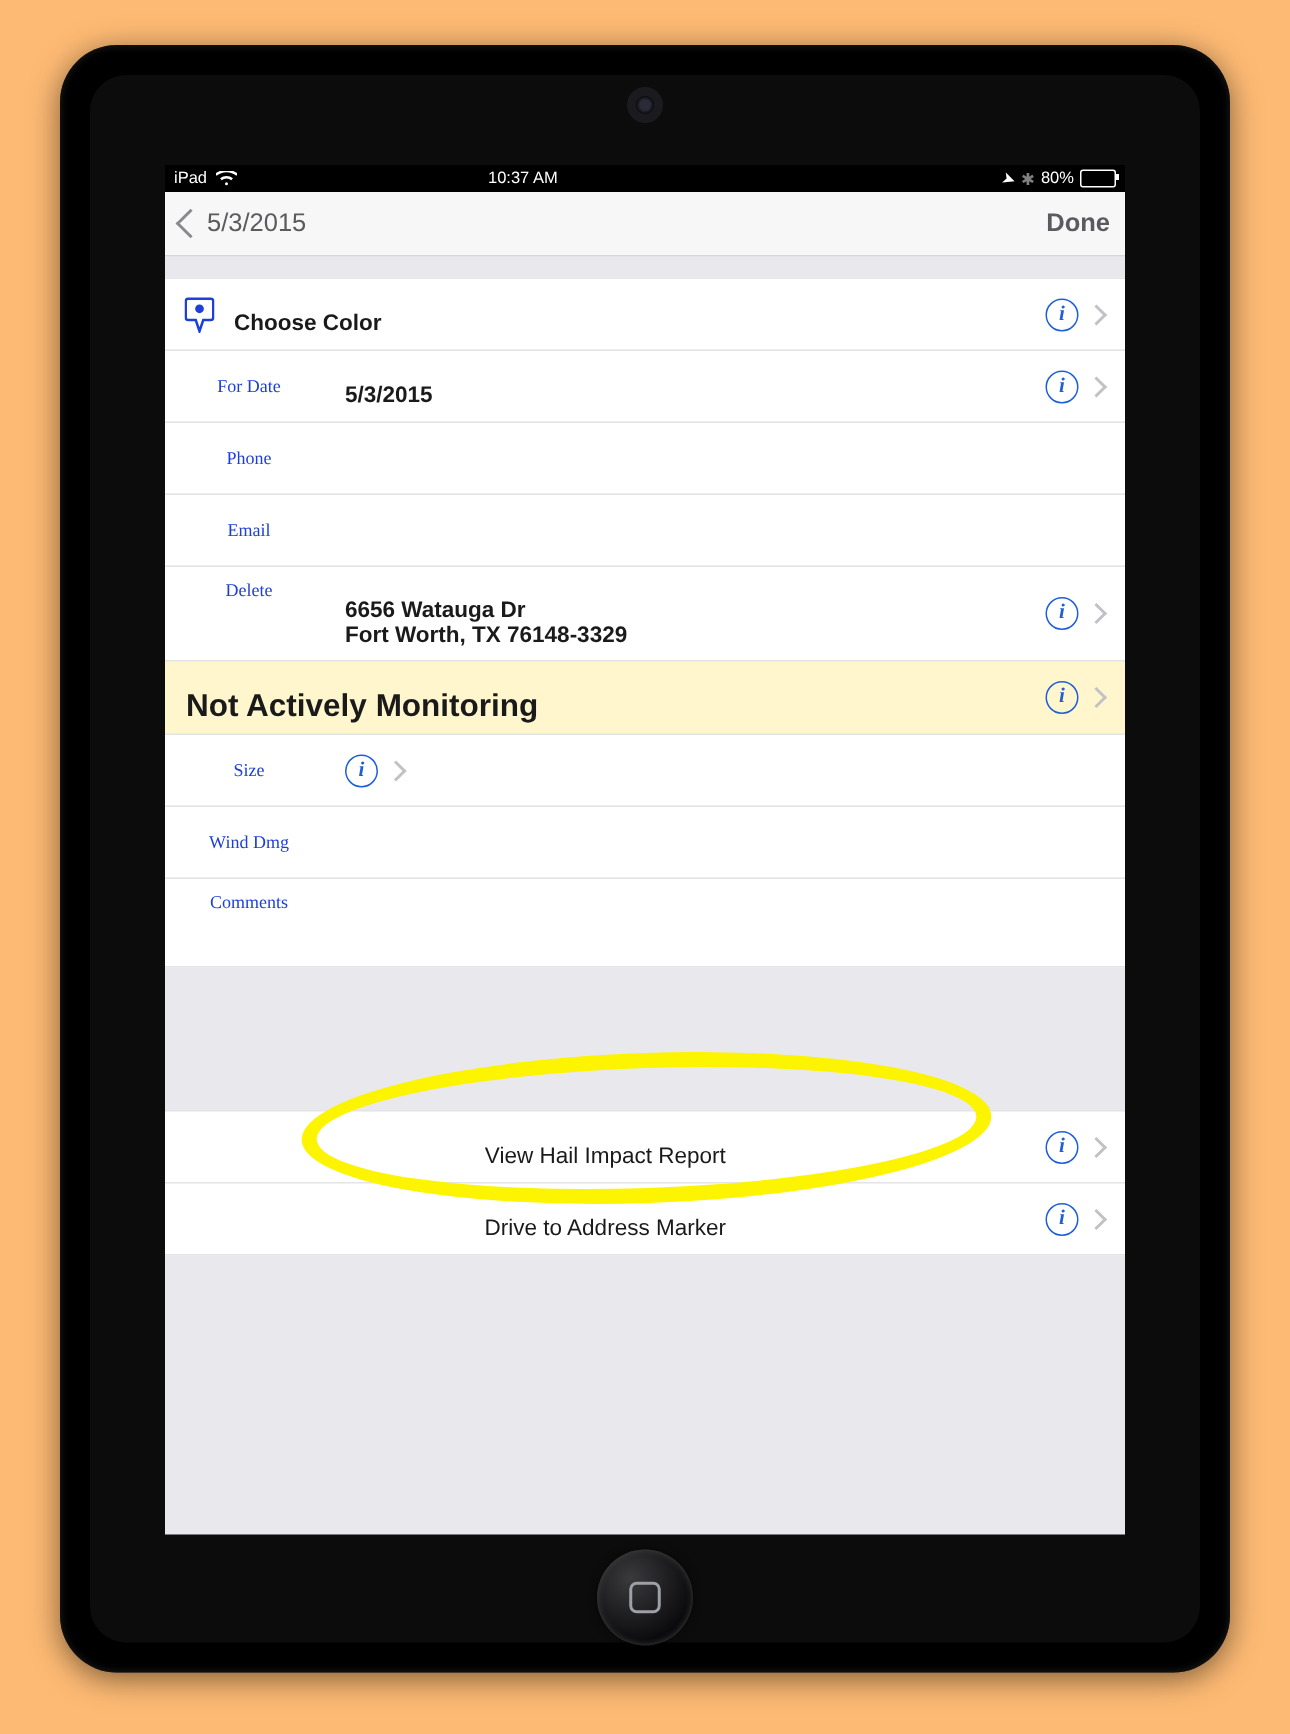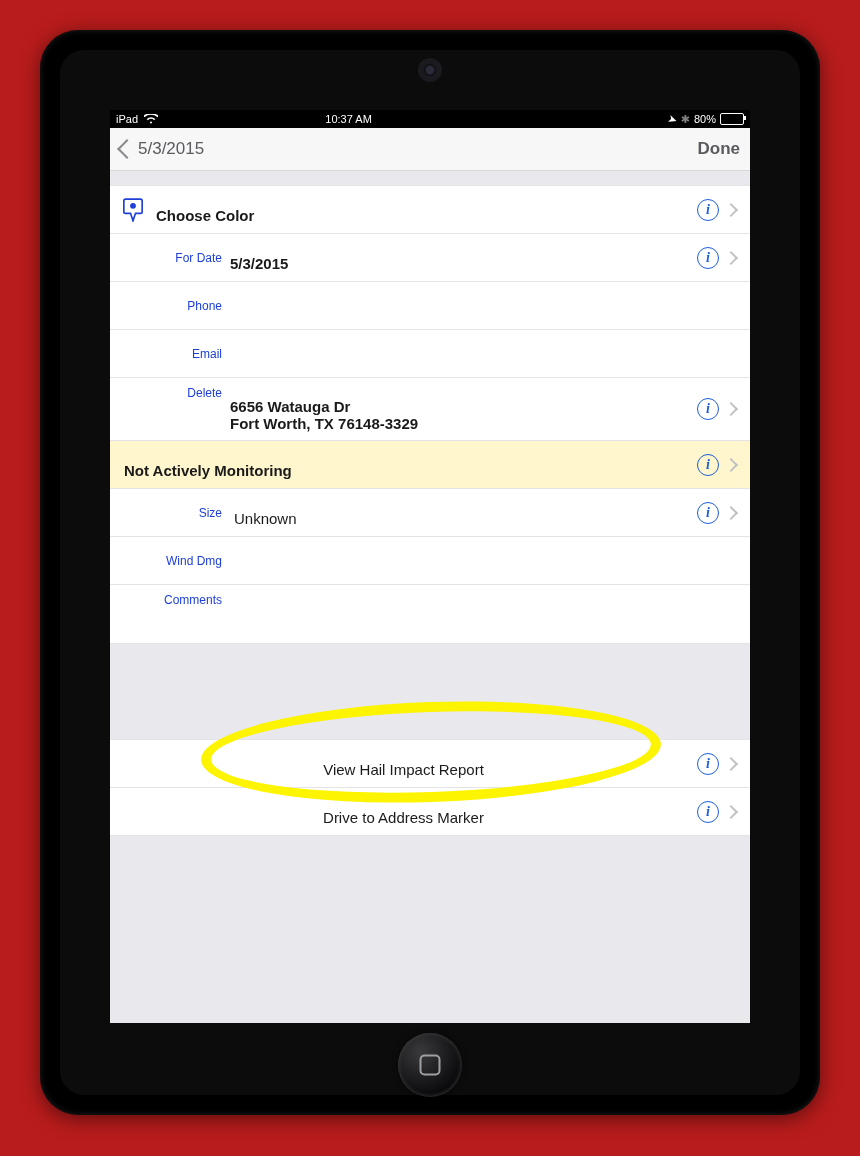--- a/index.html
+++ b/index.html
@@ -1,16 +1,16 @@
 <!DOCTYPE html>
 <html><head>
 <meta charset="utf-8">
 <style>
   html, body { margin:0; padding:0; background:#f5f5f5; font-family:-apple-system,"Helvetica Neue",Helvetica,Arial,sans-serif; }
-  .canvas { width:860px; height:1156px; background:#b91c1c; position:relative; overflow:hidden; }
+  .canvas { width:860px; height:1156px; background:#fdba74; position:relative; overflow:hidden; }
   .ipad { position:absolute; left:40px; top:30px; width:780px; height:1085px; background:#000; border-radius:38px; box-shadow:inset 0 0 6px #222, 0 4px 20px rgba(0,0,0,.5); }
   .ipad-inner { position:absolute; inset:20px; background:#0c0c0c; border-radius:24px; }
   .camera { position:absolute; top:34px; left:50%; transform:translateX(-50%); width:12px; height:12px; background:radial-gradient(circle,#2a2a38 40%,#0b0b0f 70%); border-radius:50%; box-shadow:0 0 0 6px #1b1b1f; }
   .home { position:absolute; bottom:18px; left:50%; transform:translateX(-50%); width:64px; height:64px; border-radius:50%; background:radial-gradient(circle at 35% 30%, #3a3a3c, #0b0b0d 70%); box-shadow:inset 0 0 4px #444, 0 0 6px rgba(0,0,0,.6); }
   .home::after { content:""; position:absolute; left:50%; top:50%; transform:translate(-50%,-50%); width:17px; height:17px; border:2px solid #9da0a4; border-radius:5px; }
   .screen { position:absolute; left:70px; right:70px; top:80px; bottom:92px; background:#e9e8ed; overflow:hidden; }
   
   .statusbar { height:18px; background:#000; color:#fff; font-size:11px; display:flex; align-items:center; padding:0 6px; }
   .sb-left { display:flex; align-items:center; gap:6px; flex:1; }
   .sb-center { flex:1; }
@@ -20,30 +20,30 @@
   .battery::after { content:""; position:absolute; right:-3px; top:2px; width:2px; height:4px; background:#fff; }
   .battery-fill { background:#fff; height:100%; width:80%; }
   
   .navbar { height:42px; background:#f7f7f8; display:flex; align-items:center; justify-content:space-between; padding:0 10px; font-size:17px; color:#5b5b5f; border-bottom:1px solid #d7d7da; }
   .nav-back { display:flex; align-items:center; cursor:pointer; }
   .chev-left { width:12px; height:12px; border-left:2px solid #8a8a8e; border-bottom:2px solid #8a8a8e; transform:rotate(45deg); margin-right:4px; }
   .nav-done { font-weight:600; color:#5b5b5f; }
   .spacer { height:14px; }
   
   .row { background:#fff; border-top:1px solid #e4e4e6; border-bottom:1px solid #e4e4e6; display:flex; align-items:center; padding:6px 10px 6px 0; min-height:35px; margin-bottom:-1px; position:relative; }
-  .row .lbl { width:112px; text-align:right; font-size:12px; color:#1e40d9; padding-right:8px; }
+  .row .lbl { width:112px; text-align:center; font-size:12px; color:#1e40d9; padding-right:8px;font-family:Liberation Serif, serif; }
   .row .val { flex:1; font-size:15px; color:#1a1a1a;margin-top:12px; }
   .row .val.bold { font-weight:600; }
   .accessory { display:flex; align-items:center; gap:7px; padding-right:4px; }
   .info-icon { width:20px; height:20px; border:1.5px solid #1e5fd9; border-radius:50%; display:flex; align-items:center; justify-content:center; color:#1e5fd9; font-family:Georgia,serif; font-style:italic; font-weight:bold; font-size:14px; line-height:1; }
   .disclosure { width:8px; height:8px; border-top:2px solid #c2c2c6; border-right:2px solid #c2c2c6; transform:rotate(45deg); }
   .pin { width:20px; height:24px; }
   .row.color .val { font-weight:700; }
   .row.monitor { background:#fff6cd; }
-  .row.monitor .val { font-weight:700; padding-left:14px; font-size:15px; }
+  .row.monitor .val { font-weight:700; padding-left:14px; font-size:21px; }
   .row.center .val { text-align:center; font-size:15px; }
   .row.button { cursor:pointer; }
   .row.delete { background:#f40000; color:#fff; justify-content:center; border-color:#f40000; height:35px; position:relative; z-index:2; }
   .row.delete .val { color:#fff; text-align:center; flex:1; }
   .sec-gap { height:96px; }
   
   .annot { position:absolute; border:10px solid #fcf400; border-radius:50%; pointer-events:none; z-index:5; }
 </style>
 </head>
 <body>
@@ -132,21 +132,20 @@
       <div class="row monitor button">
         <span class="val">Not Actively Monitoring</span>
         <span class="accessory">
           <span class="info-icon">i</span>
           <span class="disclosure"></span>
         </span>
       </div>
 
       <div class="row button">
         <span class="lbl">Size</span>
-        <span class="val" style="padding-left:4px;">Unknown</span>
         <span class="accessory">
           <span class="info-icon">i</span>
           <span class="disclosure"></span>
         </span>
       </div>
 
       <div class="row">
         <span class="lbl">Wind Dmg</span>
         <span class="val"></span>
       </div>

